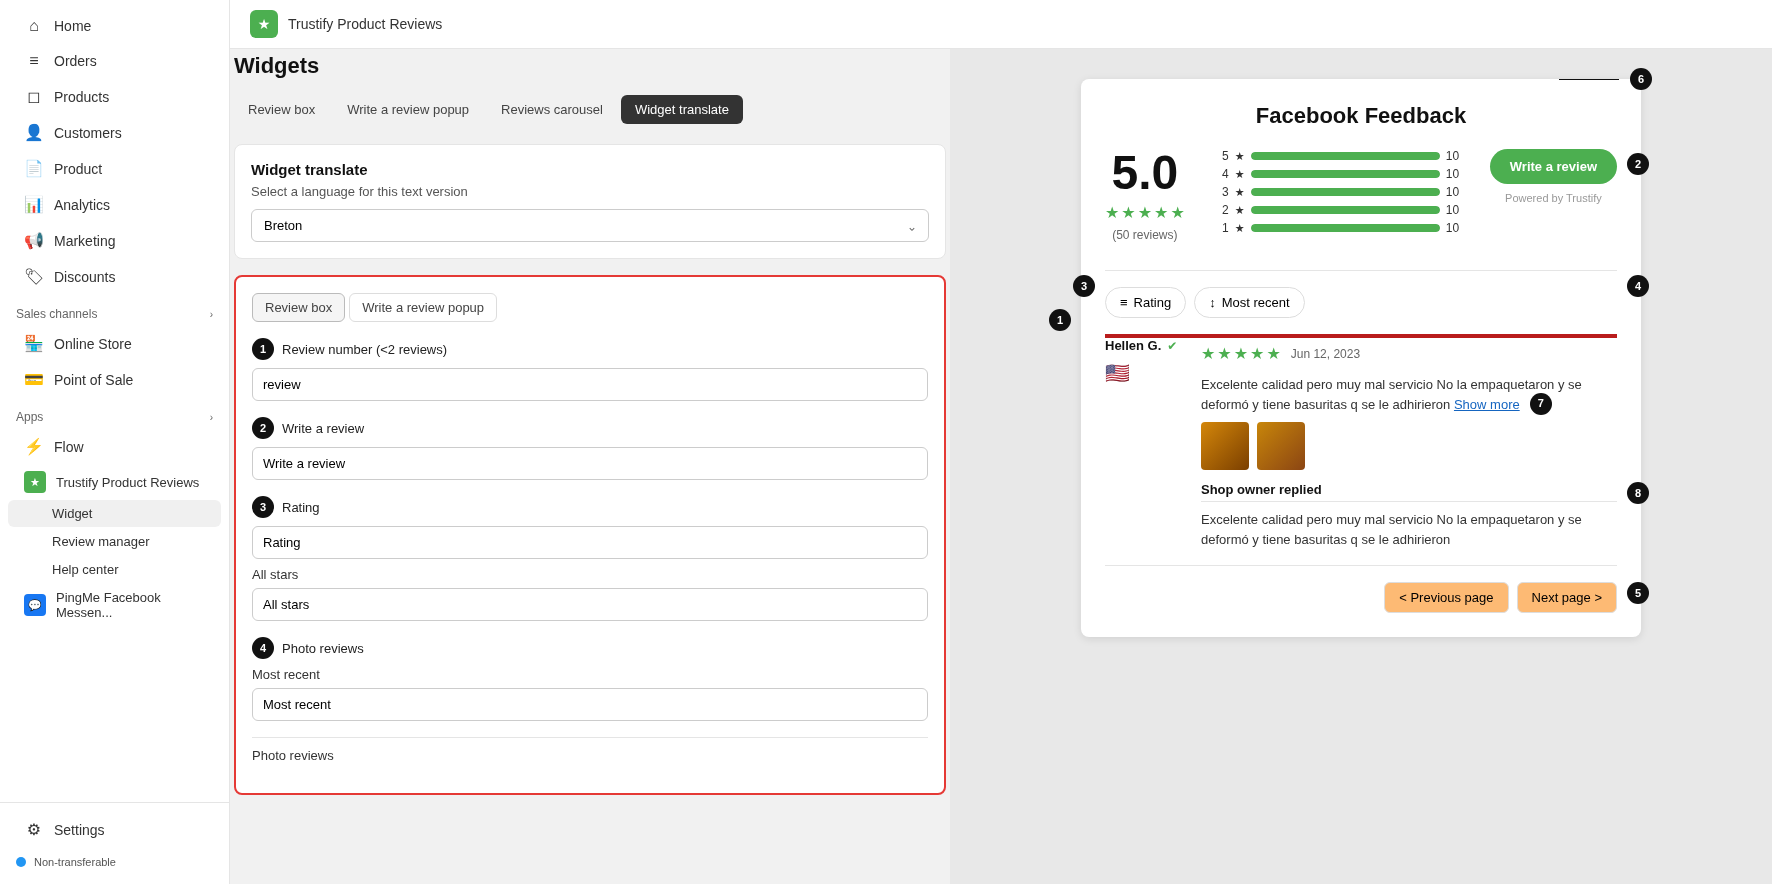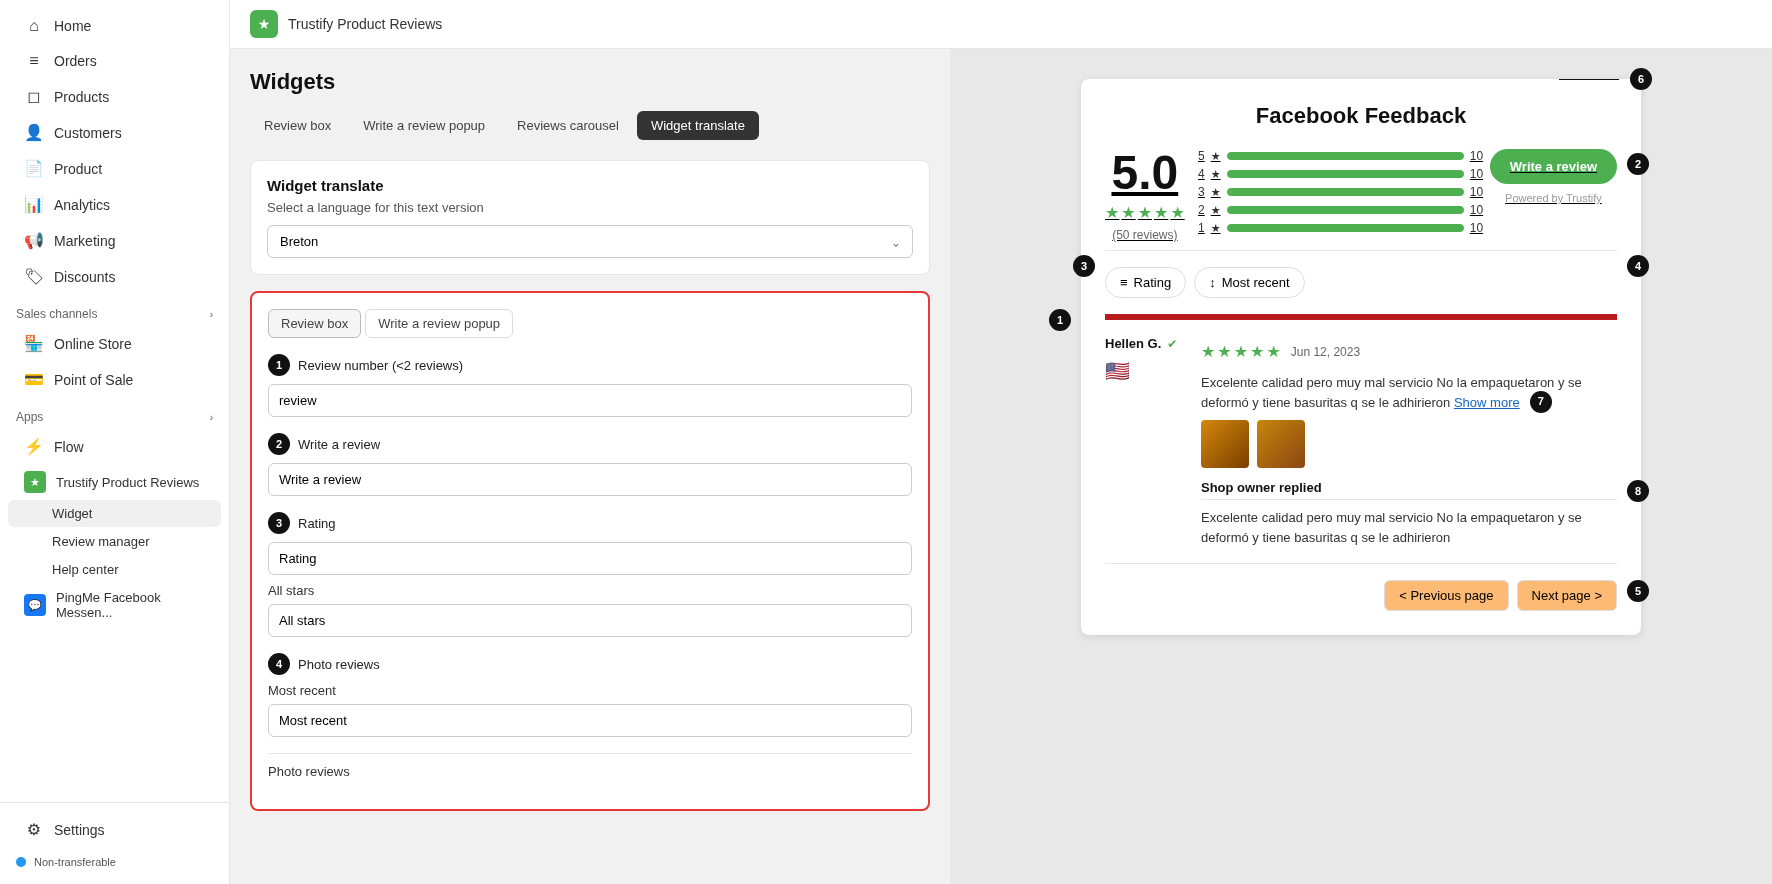--- a/index.html
+++ b/index.html
@@ -99,21 +99,21 @@
       display: flex;
       overflow: hidden;
       background: #f1f1f1;
     }
 
     
     .left-panel {
       width: 720px;
       flex-shrink: 0;
       background: #f1f1f1;
-      padding: 20px;
+      padding: 4px;
       overflow-y: auto;
     }
     .page-title { font-size: 22px; font-weight: 700; color: #111; margin-bottom: 16px; }
 
     
     .tabs { display: flex; gap: 4px; margin-bottom: 20px; }
     .tab {
       padding: 7px 14px;
       border-radius: 6px;
       cursor: pointer;
@@ -212,21 +212,21 @@
       border-radius: 8px;
       width: 100%;
       max-width: 560px;
       padding: 24px;
       box-shadow: 0 2px 8px rgba(0,0,0,0.1);
       position: relative;
     }
     .preview-title { font-size: 22px; font-weight: 700; color: #111; text-align: center; margin-bottom: 20px; }
 
     
-    .rating-summary { display: flex; margin-bottom: 8px; text-decoration: underline; }
+    .rating-summary { display: flex; gap: 24px; margin-bottom: 28px; }
     .rating-big { display: flex; flex-direction: column; align-items: center; }
     .rating-number { font-size: 48px; font-weight: 700; color: #111; line-height: 1; }
     .stars-row { display: flex; gap: 2px; margin: 6px 0; }
     .star { color: #4CAF50; font-size: 16px; }
     .rating-count { font-size: 12px; color: #666; }
     .rating-bars { flex: 1; }
     .rating-bar-row { display: flex; align-items: center; gap: 6px; margin-bottom: 4px; }
     .rating-bar-label { font-size: 12px; color: #333; width: 20px; text-align: right; }
     .star-small { color: #333; font-size: 11px; }
     .bar-track { flex: 1; height: 8px; background: #e5e5e5; border-radius: 4px; overflow: hidden; }
@@ -254,21 +254,21 @@
       gap: 6px;
       padding: 7px 14px;
       border: 1px solid #ddd;
       border-radius: 20px;
       background: #fff;
       cursor: pointer;
       font-size: 13px;
     }
 
     
-    .review-item { border-top: 6px solid #b91c1c; padding-top: 16px; }
+    .review-item { border-top: 4px solid #b91c1c; }
     .reviewer-info { display: flex; align-items: center; gap: 6px; margin-bottom: 8px; }
     .reviewer-name { font-weight: 600; font-size: 13px; color: #111; }
     .verified-badge { color: #4CAF50; font-size: 12px; }
     .review-meta { display: flex; align-items: center; gap: 10px; margin-bottom: 6px; }
     .review-date { font-size: 12px; color: #666; }
     .review-text { font-size: 13px; color: #333; line-height: 1.5; margin-bottom: 8px; }
     .show-more { color: #1565C0; font-size: 13px; cursor: pointer; text-decoration: underline; }
     .review-images { display: flex; gap: 8px; margin-bottom: 12px; }
     .review-img { width: 48px; height: 48px; border-radius: 4px; background: #8B6914; overflow: hidden; }
     .review-img-inner { width: 100%; height: 100%; background: linear-gradient(135deg, #c8860a, #8B4513); }

